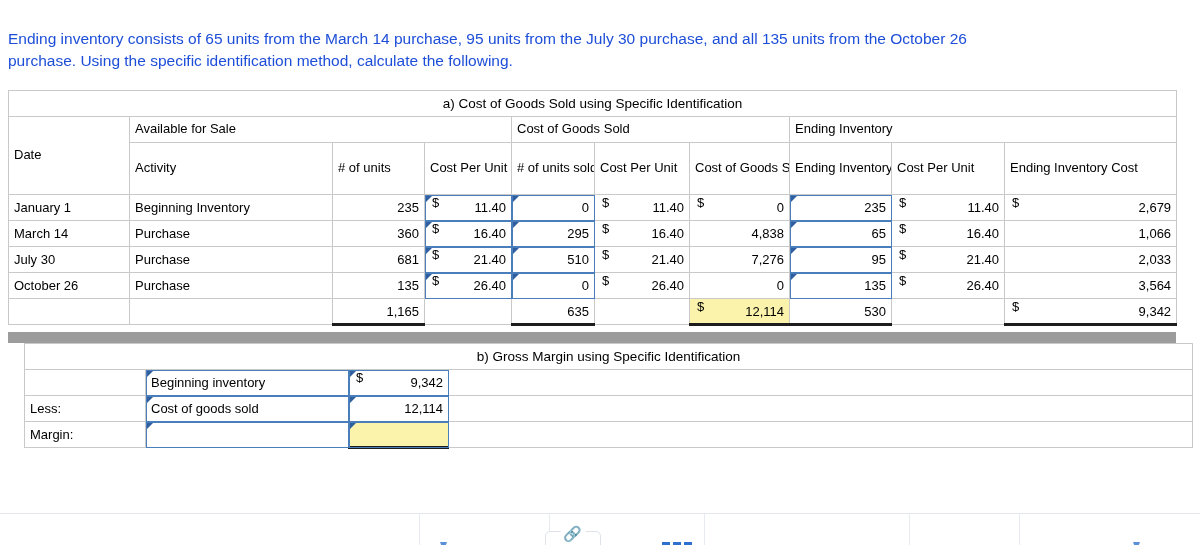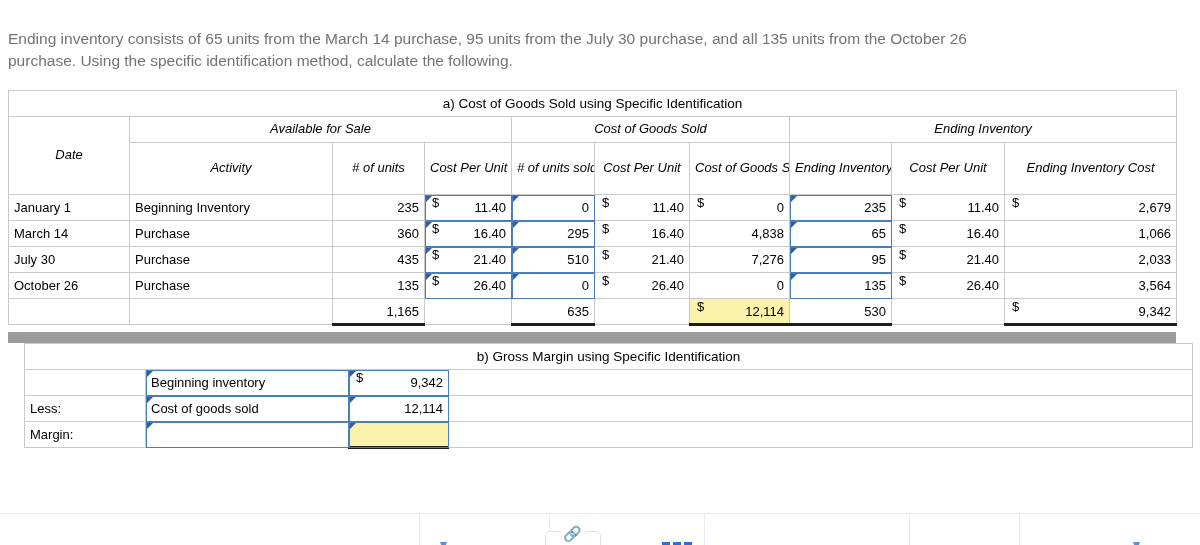--- a/index.html
+++ b/index.html
@@ -9,21 +9,21 @@
     background: #ffffff;
     font-family: "Liberation Sans", sans-serif;
     overflow: hidden;
   }
 
   
   #problem-statement {
     padding: 28px 170px 0 8px;
     font-size: 15.5px;
     line-height: 1.42;
-    color: #737373;
+    color: #1d4ed8;
   }
 
   
   .sheet {
     border-collapse: collapse;
     table-layout: fixed;
     font-size: 13px;
     color: #000;
   }
   .sheet td, .sheet th {
@@ -40,25 +40,23 @@
     background: #7ba7dd;
     font-weight: bold;
     font-size: 13.5px;
     text-align: center;
     border: 1px solid #9fb9d8;
     height: 24px;
   }
   .hdr {
     background: #7ba7dd;
     font-weight: bold;
-    text-align: center;
     border: 1px solid #9fb9d8;
     white-space: normal;
     line-height: 1.15;
-    font-style: italic;
   }
   .num  { text-align: right; }
 
   
   .money { position: relative; text-align: right; padding-right: 6px; }
   .money > .sym { position: absolute; left: 7px; top: 0; }
 
   
   .inp {
     position: relative;
@@ -222,21 +220,21 @@
     <td class="money">
       <span class="sym">$</span>
       <span>16.40</span>
     </td>
     <td class="num">1,066</td>
   </tr>
 
   <tr>
     <td>July 30</td>
     <td>Purchase</td>
-    <td class="num">435</td>
+    <td class="num">681</td>
     <td class="money inp">
       <span class="sym">$</span>
       <span>21.40</span>
     </td>
     <td class="num inp">510</td>
     <td class="money">
       <span class="sym">$</span>
       <span>21.40</span>
     </td>
     <td class="num">7,276</td>

